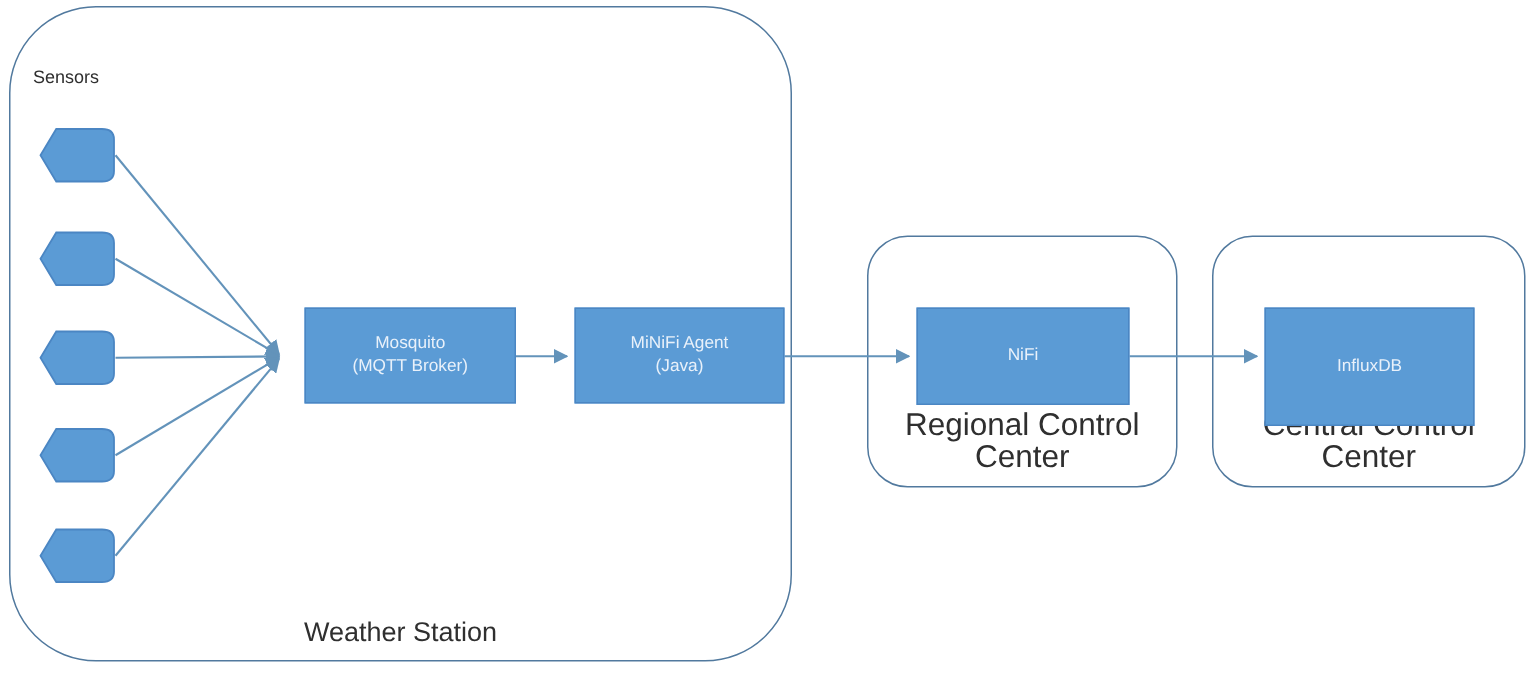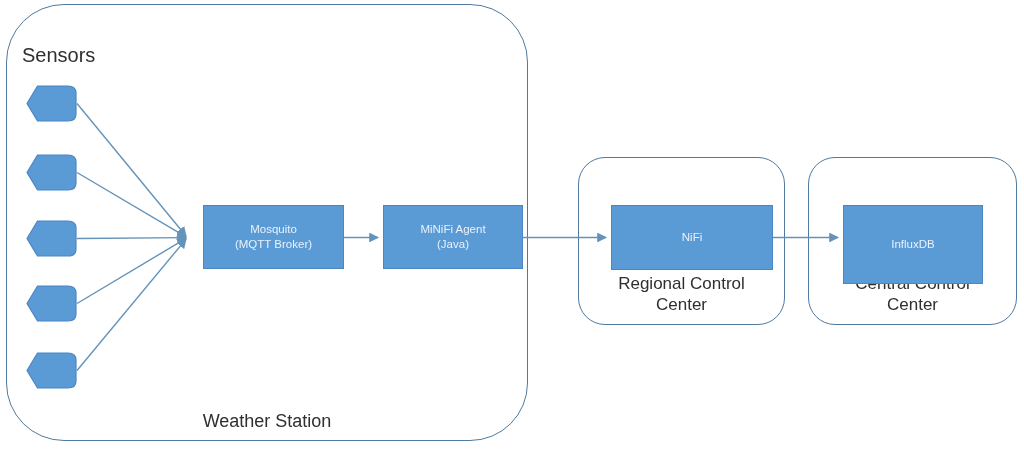--- a/index.html
+++ b/index.html
@@ -48,42 +48,42 @@
     display: flex;
     align-items: center;
     justify-content: center;
     text-align: center;
     font-size: 11.5px;
     line-height: 15px;
     white-space: pre-line;
   }
   .mosquito-box { left: 191px; top: 205px; width: 141px; height: 64px; margin-left: 12px; }
   .minifi-box   { left: 383px; top: 205px; width: 140px; height: 64px; }
-  .nifi-box     { left: 611px; top: 205px; width: 162px; height: 65px; }
+  .nifi-box     { left: 611px; top: 205px; width: 142px; height: 65px; }
   .influx-box   { left: 843px; top: 205px; width: 140px; height: 79px; }
   .diagram-label {
     position: absolute;
     color: var(--label-text);
     white-space: pre-line;
   }
   .sensors-label {
     left: 22px; top: 44px;
-    font-size: 20px;
+    font-size: 12px;
   }
   .weather-title {
     left: 0; bottom: 8px;
     width: 100%;
     text-align: center;
     font-size: 18px;
   }
   .container-title {
     left: 0; bottom: 9px;
     width: 100%;
     text-align: center;
-    font-size: 17px;
+    font-size: 21px;
     line-height: 21px;
   }
   .wire-layer {
     position: absolute;
     left: 0; top: 0;
     width: 1024px; height: 457px;
     pointer-events: none;
   }
   .hex {
     fill: var(--node-fill);

